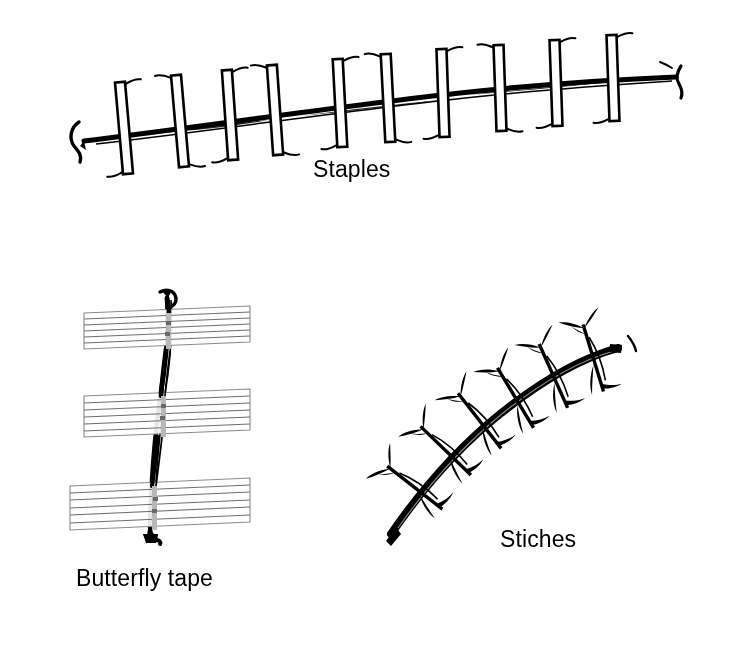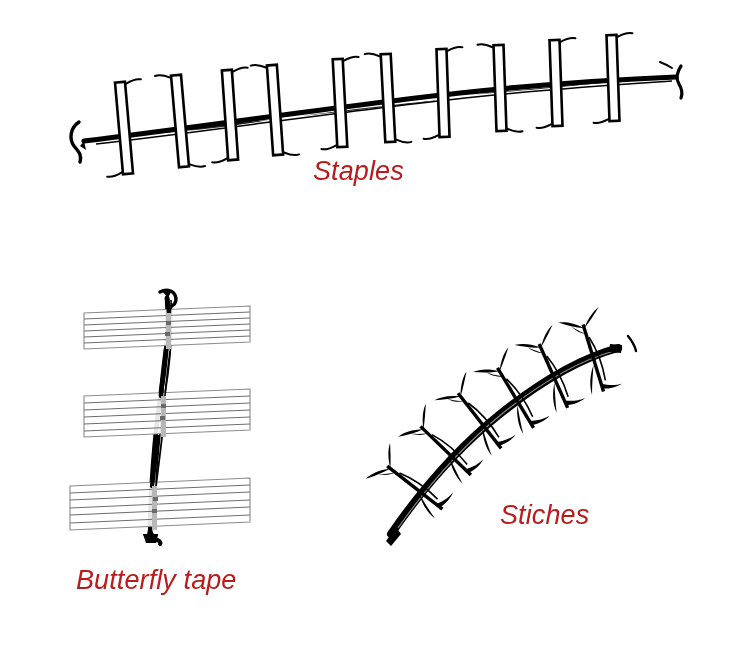--- a/index.html
+++ b/index.html
@@ -18,31 +18,30 @@
   #canvas {
     position: absolute;
     left: 0;
     top: 0;
     width: 740px;
     height: 647px;
   }
   .fig-label {
     position: absolute;
     font-family: "Liberation Sans", sans-serif;
-    font-size: 27px;
+    font-size: 23px;
     font-weight: 400;
-    color: #b91c1c;
+    color: #000000;
     letter-spacing: 0.1px;
     white-space: nowrap;
     line-height: 1;
-    font-style: italic;
   }
   #label-staples { left: 313px; top: 158px; }
   #label-butterfly { left: 76px; top: 567px; }
-  #label-stiches { left: 500px; top: 502px; text-align: center; }
+  #label-stiches { left: 500px; top: 528px; text-align: center; }
 </style>
 </head>
 <body>
 
 <svg id="canvas" viewBox="0 0 740 647" xmlns="http://www.w3.org/2000/svg">
 
   <rect x="0" y="0" width="740" height="647" fill="#ffffff"></rect>
 
   <g id="fig-staples">
 

